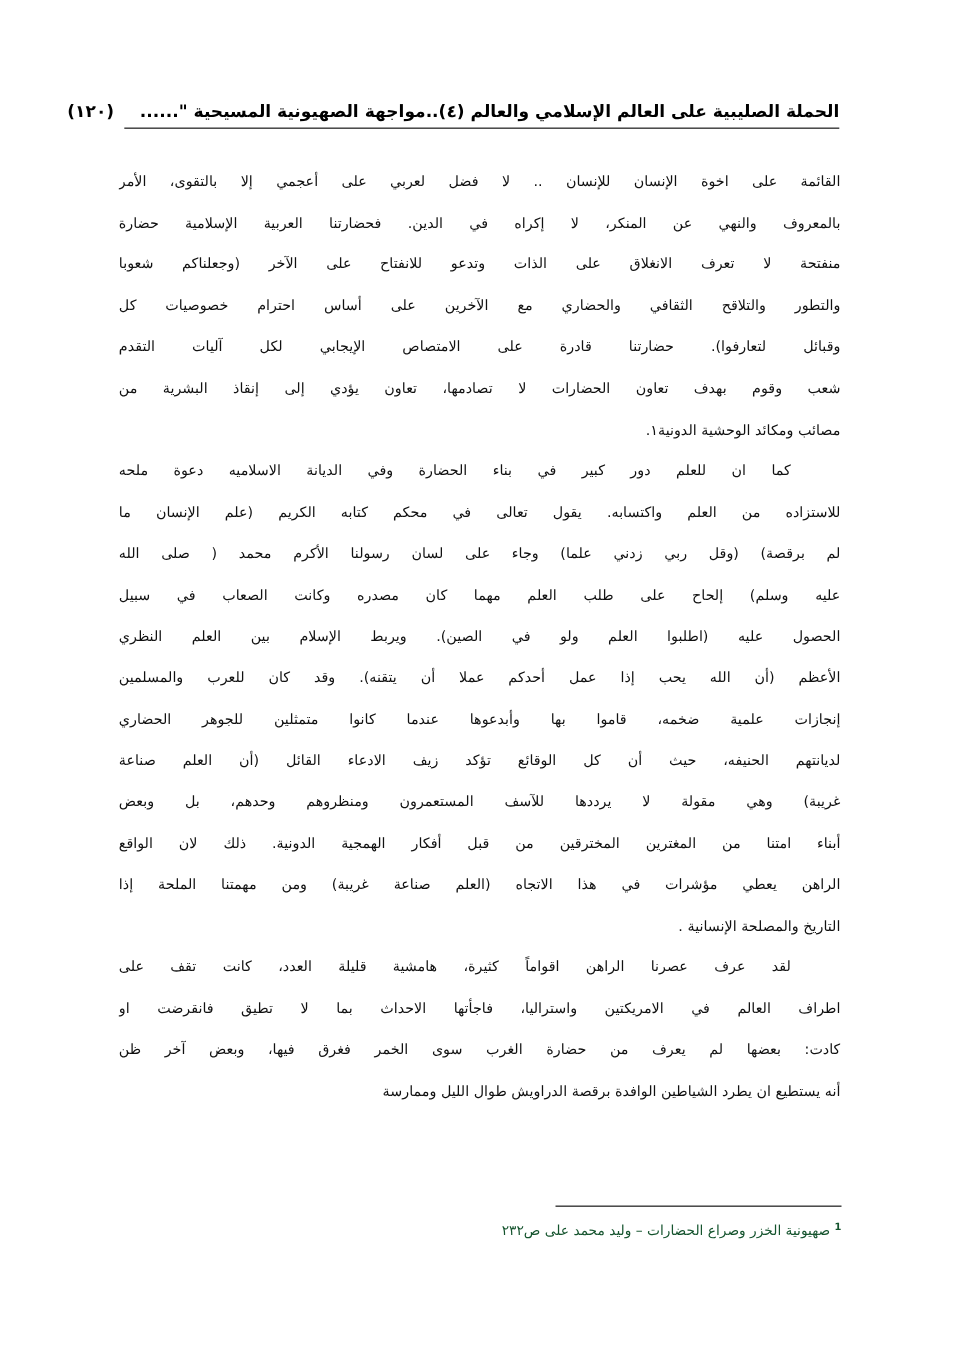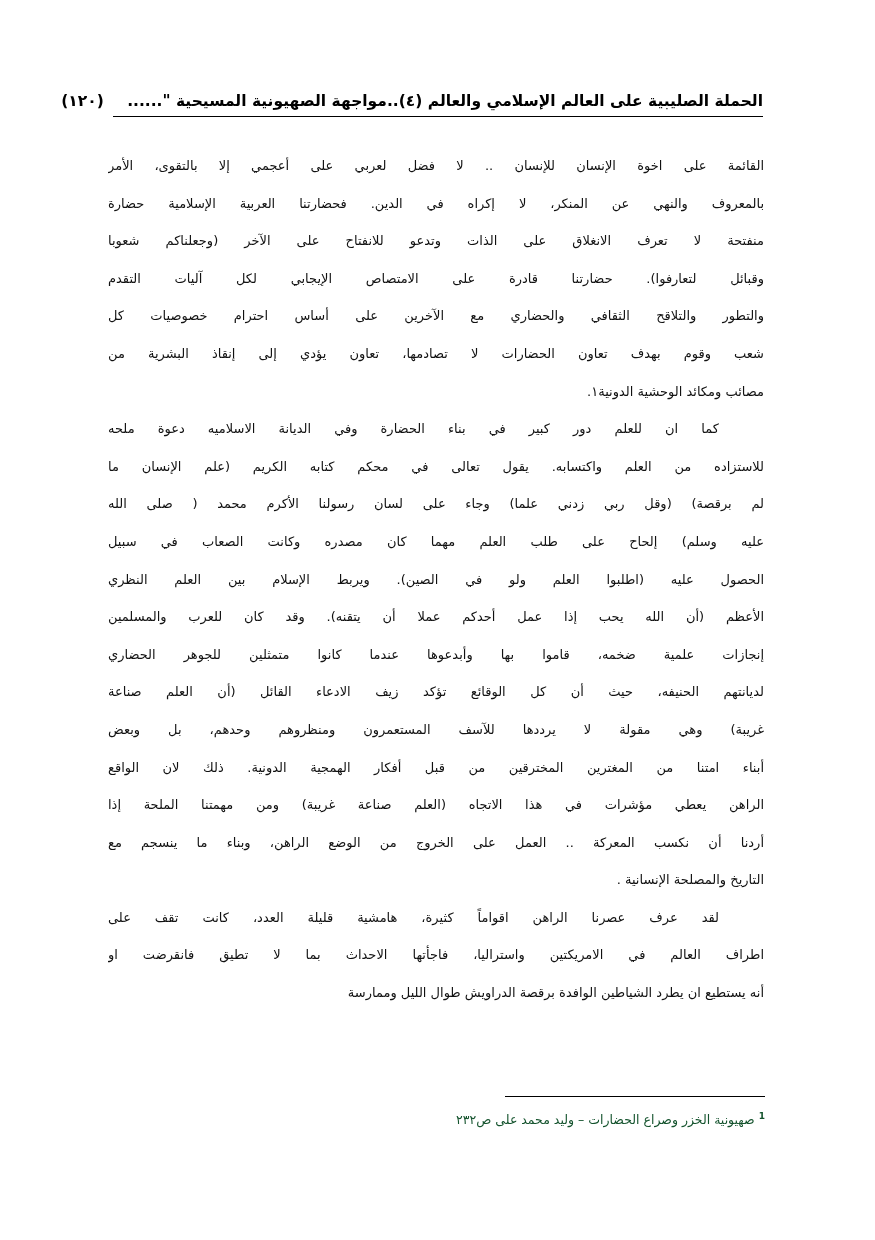--- a/index.html
+++ b/index.html
@@ -44,43 +44,43 @@
     <span>الحملة الصليبية على العالم الإسلامي والعالم (٤)..مواجهة الصهيونية المسيحية "......</span>
     <span class="page-num">(١٢٠)</span>
   </div>
   <div class="header-rule"></div>
 
   <div class="body-text" id="body-text">
       <p>
         <span class="line">القائمة على اخوة الإنسان للإنسان .. لا فضل لعربي على أعجمي إلا بالتقوى، الأمر</span>
         <span class="line">بالمعروف والنهي عن المنكر، لا إكراه في الدين. فحضارتنا العربية الإسلامية حضارة</span>
         <span class="line">منفتحة لا تعرف الانغلاق على الذات وتدعو للانفتاح على الآخر (وجعلناكم شعوبا</span>
+        <span class="line">والتطور والتلاقح الثقافي والحضاري مع الآخرين على أساس احترام خصوصيات كل</span>
         <span class="line">وقبائل لتعارفوا). حضارتنا قادرة على الامتصاص الإيجابي لكل آليات التقدم</span>
-        <span class="line">والتطور والتلاقح الثقافي والحضاري مع الآخرين على أساس احترام خصوصيات كل</span>
         <span class="line">شعب وقوم بهدف تعاون الحضارات لا تصادمها، تعاون يؤدي إلى إنقاذ البشرية من</span>
         <span class="line last">مصائب ومكائد الوحشية الدونية١.</span>
       </p>
       <p>
         <span class="line" style="padding-right: 45px;">كما ان للعلم دور كبير في بناء الحضارة وفي الديانة الاسلاميه دعوة ملحه</span>
         <span class="line">للاستزاده من العلم واكتسابه. يقول تعالى في محكم كتابه الكريم (علم الإنسان ما</span>
         <span class="line">لم برقصة) (وقل ربي زدني علما) وجاء على لسان رسولنا الأكرم محمد ( صلى الله</span>
         <span class="line">عليه وسلم) إلحاح على طلب العلم مهما كان مصدره وكانت الصعاب في سبيل</span>
         <span class="line">الحصول عليه (اطلبوا العلم ولو في الصين). ويربط الإسلام بين العلم النظري</span>
         <span class="line">الأعظم (أن الله يحب إذا عمل أحدكم عملا أن يتقنه). وقد كان للعرب والمسلمين</span>
         <span class="line">إنجازات علمية ضخمه، قاموا بها وأبدعوها عندما كانوا متمثلين للجوهر الحضاري</span>
         <span class="line">لديانتهم الحنيفه، حيث أن كل الوقائع تؤكد زيف الادعاء القائل (أن العلم صناعة</span>
         <span class="line">غريبة) وهي مقولة لا يرددها للآسف المستعمرون ومنظروهم وحدهم، بل وبعض</span>
         <span class="line">أبناء امتنا من المغترين المخترقين من قبل أفكار الهمجية الدونية. ذلك لان الواقع</span>
         <span class="line">الراهن يعطي مؤشرات في هذا الاتجاه (العلم صناعة غريبة) ومن مهمتنا الملحة إذا</span>
-        <span class="line">أردنا أن نكسب المعركة .. العمل على الخروج من الوضع الراهن، وبناء ما ينسجم مع</span>
         <span class="line last">التاريخ والمصلحة الإنسانية .</span>
       </p>
       <p>
         <span class="line" style="padding-right: 45px;">لقد عرف عصرنا الراهن اقواماً كثيرة، هامشية قليلة العدد، كانت تقف على</span>
         <span class="line">اطراف العالم في الامريكتين واستراليا، فاجأتها الاحداث بما لا تطيق فانقرضت او</span>
+        <span class="line">كادت: بعضها لم يعرف من حضارة الغرب سوى الخمر فغرق فيها، وبعض آخر ظن</span>
         <span class="line last">أنه يستطيع ان يطرد الشياطين الوافدة برقصة الدراويش طوال الليل وممارسة</span>
       </p>
     </div>
 
   <div class="fn-rule"></div>
   <div class="footnote">
     <sup>1</sup><span>صهيونية الخزر وصراع الحضارات – وليد محمد على ص٢٣٢</span>
   </div>
 </div>
 

